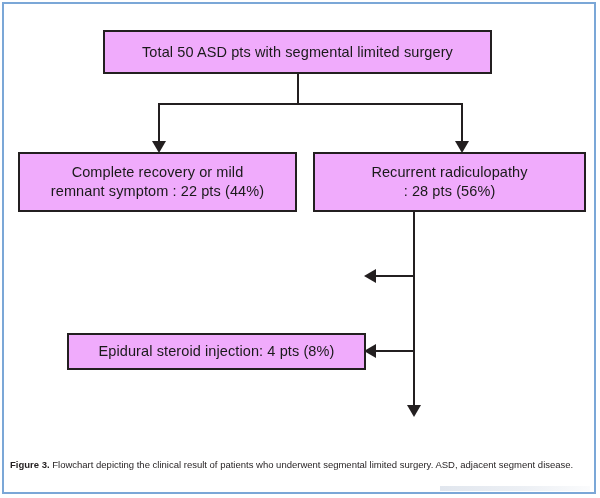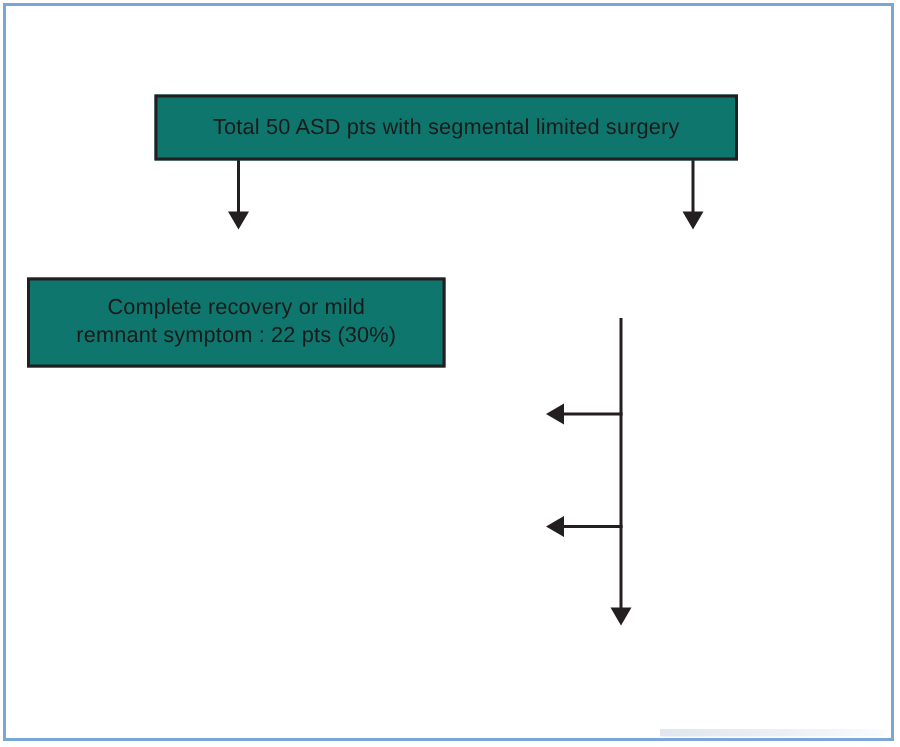--- a/index.html
+++ b/index.html
@@ -33,31 +33,30 @@
     top: 4px;
     width: 590px;
     height: 450px;
   }
 
   
   .node {
     position: absolute;
     box-sizing: border-box;
     border: 2px solid #231f20;
-    background: #0f766e;
+    background: #f0abfc;
     display: flex;
     align-items: center;
     justify-content: center;
     text-align: center;
     color: #1a1a1a;
     font-size: 14.5px;
     line-height: 1.28;
     letter-spacing: 0.1px;
     white-space: pre-wrap;
-    margin-top: 33px;
   }
   .node .node-text {
     display: block;
     padding: 0 6px;
     white-space: pre-line;
   }
 
   #node-total      { left:  99px; top:  26px; width: 389px; height: 44px; }
   #node-complete   { left:  14px; top: 148px; width: 279px; height: 60px; }
   #node-recurrent  { left: 309px; top: 148px; width: 273px; height: 60px; }
@@ -155,25 +154,33 @@
     <div class="arrow arrow-down" id="arrow-to-revision"></div>
     <div class="arrow arrow-left" id="arrow-to-conserv"></div>
     <div class="arrow arrow-left" id="arrow-to-epidural"></div>
 
     <div class="node" id="node-total">
       <span class="node-text">Total  50 ASD pts with segmental limited surgery</span>
     </div>
 
     <div class="node" id="node-complete">
       <span class="node-text">Complete recovery or mild
-remnant symptom : 22 pts (30%)</span>
+remnant symptom : 22 pts (44%)</span>
+    </div>
+
+    <div class="node" id="node-recurrent">
+      <span class="node-text">Recurrent radiculopathy
+: 28 pts (56%)</span>
     </div>
 
 
-
+    <div class="node" id="node-epidural">
+      <span class="node-text">Epidural steroid injection: 4 pts (8%)</span>
+    </div>
 
 
   </div>
 
+  <div class="caption"><b>Figure 3.</b><span> Flowchart depicting the clinical result of patients who underwent segmental limited surgery. ASD, adjacent segment disease.</span></div>
 
   <div class="watermark"></div>
 
 </div>
 
 </body></html>

